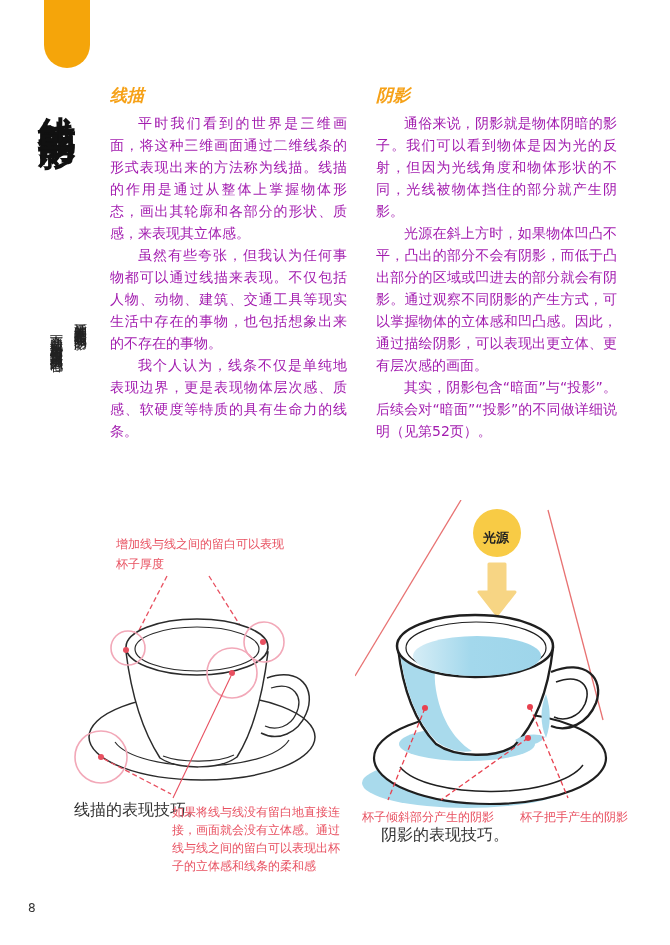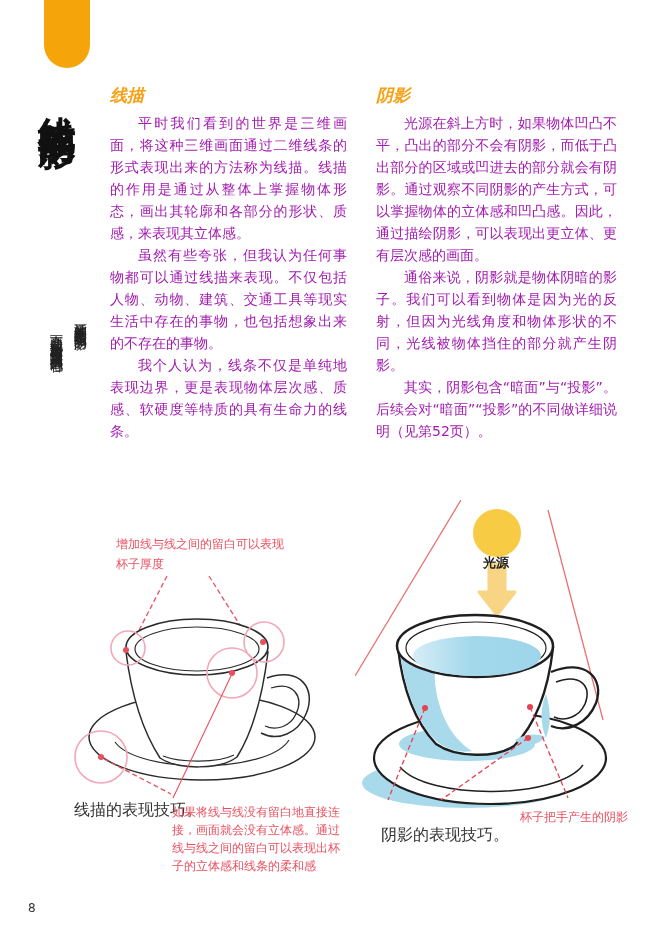--- a/index.html
+++ b/index.html
@@ -22,21 +22,21 @@
   .col{position:absolute;top:84px;}
   .col.left{left:110px;width:237px;}
   .col.right{left:376px;width:241px;}
   .col h2{margin:0 0 5px 0;font-size:17px;font-weight:700;color:#F6A117;font-style:italic;}
   .col p{margin:0;font-size:14px;line-height:22px;text-indent:2em;
     text-align:justify;color:#a21caf;}
   
   .fig-svg{position:absolute;}
   .anno-red{position:absolute;color:#E85060;font-size:12px;line-height:20px;}
   .anno-black{position:absolute;color:#333;font-size:16px;line-height:16px;}
-  .light-label{position:absolute;left:481px;top:554px;width:30px;
+  .light-label{position:absolute;left:481px;top:529px;width:30px;
     font-size:13px;color:#222;text-align:center;font-weight:700;}
   .page-num{position:absolute;left:28px;top:901px;font-size:12px;color:#333;}
 </style>
 </head>
 <body>
 
 <div class="page">
 
   <div class="corner-tab"></div>
   <div class="v-title">线描与阴影</div>
@@ -45,22 +45,22 @@
 
   <div class="col left">
     <h2>线描</h2>
     <p>平时我们看到的世界是三维画面，将这种三维画面通过二维线条的形式表现出来的方法称为线描。线描的作用是通过从整体上掌握物体形态，画出其轮廓和各部分的形状、质感，来表现其立体感。</p>
     <p>虽然有些夸张，但我认为任何事物都可以通过线描来表现。不仅包括人物、动物、建筑、交通工具等现实生活中存在的事物，也包括想象出来的不存在的事物。</p>
     <p>我个人认为，线条不仅是单纯地表现边界，更是表现物体层次感、质感、软硬度等特质的具有生命力的线条。</p>
   </div>
 
   <div class="col right">
     <h2>阴影</h2>
+    <p>通俗来说，阴影就是物体阴暗的影子。我们可以看到物体是因为光的反射，但因为光线角度和物体形状的不同，光线被物体挡住的部分就产生阴影。</p>
     <p>光源在斜上方时，如果物体凹凸不平，凸出的部分不会有阴影，而低于凸出部分的区域或凹进去的部分就会有阴影。通过观察不同阴影的产生方式，可以掌握物体的立体感和凹凸感。因此，通过描绘阴影，可以表现出更立体、更有层次感的画面。</p>
-    <p>通俗来说，阴影就是物体阴暗的影子。我们可以看到物体是因为光的反射，但因为光线角度和物体形状的不同，光线被物体挡住的部分就产生阴影。</p>
     <p>其实，阴影包含“暗面”与“投影”。后续会对“暗面”“投影”的不同做详细说明（见第52页）。</p>
   </div>
 
   <svg class="fig-svg" style="left:60px;top:530px;" width="300" height="285" viewBox="0 0 300 285">
     <defs>
       <marker id="arrowR" markerWidth="8" markerHeight="8" refX="6" refY="3" orient="auto">
         <path d="M0,0 L7,3 L0,6 Z" fill="#E85060"></path>
       </marker>
     </defs>
 
@@ -135,17 +135,18 @@
     <line x1="70" y1="208" x2="33" y2="300" stroke="#E8414F" stroke-width="1.3" stroke-dasharray="5 3"></line>
     <line x1="173" y1="238" x2="86" y2="300" stroke="#E8414F" stroke-width="1.3" stroke-dasharray="5 3"></line>
     <line x1="175" y1="207" x2="213" y2="298" stroke="#E8414F" stroke-width="1.3" stroke-dasharray="5 3"></line>
   </svg>
 
   <div class="anno-red" style="left:116px;top:534px;width:170px;">增加线与线之间的留白可以表现杯子厚度</div>
   <div class="anno-black" style="left:74px;top:802px;">线描的表现技巧。</div>
   <div class="anno-red" style="left:172px;top:803px;width:178px;line-height:18px;">如果将线与线没有留白地直接连接，画面就会没有立体感。通过线与线之间的留白可以表现出杯子的立体感和线条的柔和感</div>
 
   <div class="light-label">光源</div>
+  <div class="anno-red" style="left:362px;top:807px;">杯子倾斜部分产生的阴影</div>
   <div class="anno-red" style="left:520px;top:807px;">杯子把手产生的阴影</div>
   <div class="anno-black" style="left:362px;top:827px;margin-left:19px;">阴影的表现技巧。</div>
 
   <div class="page-num">8</div>
 </div>
 
 </body></html>

